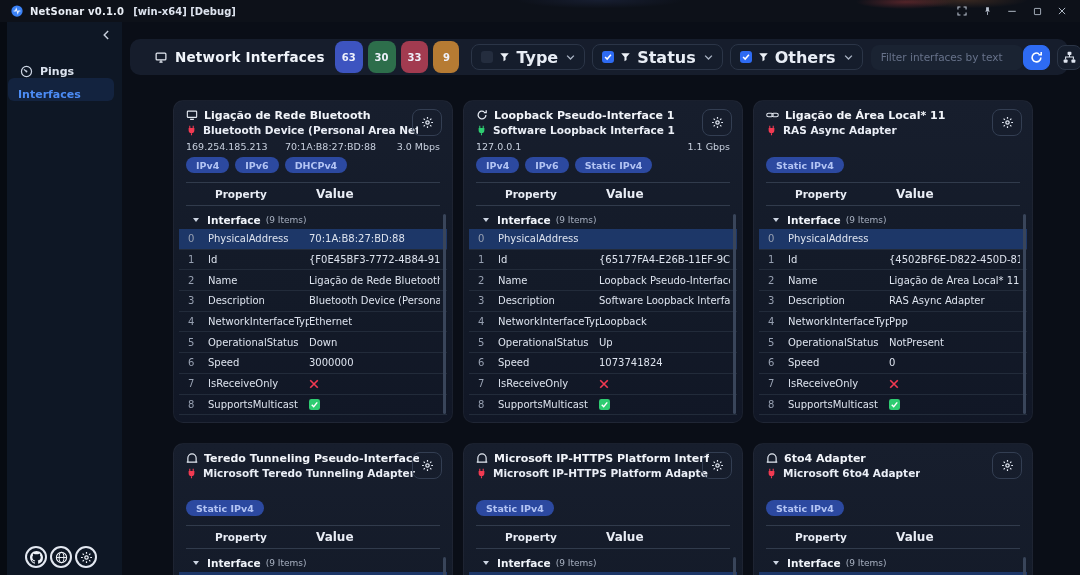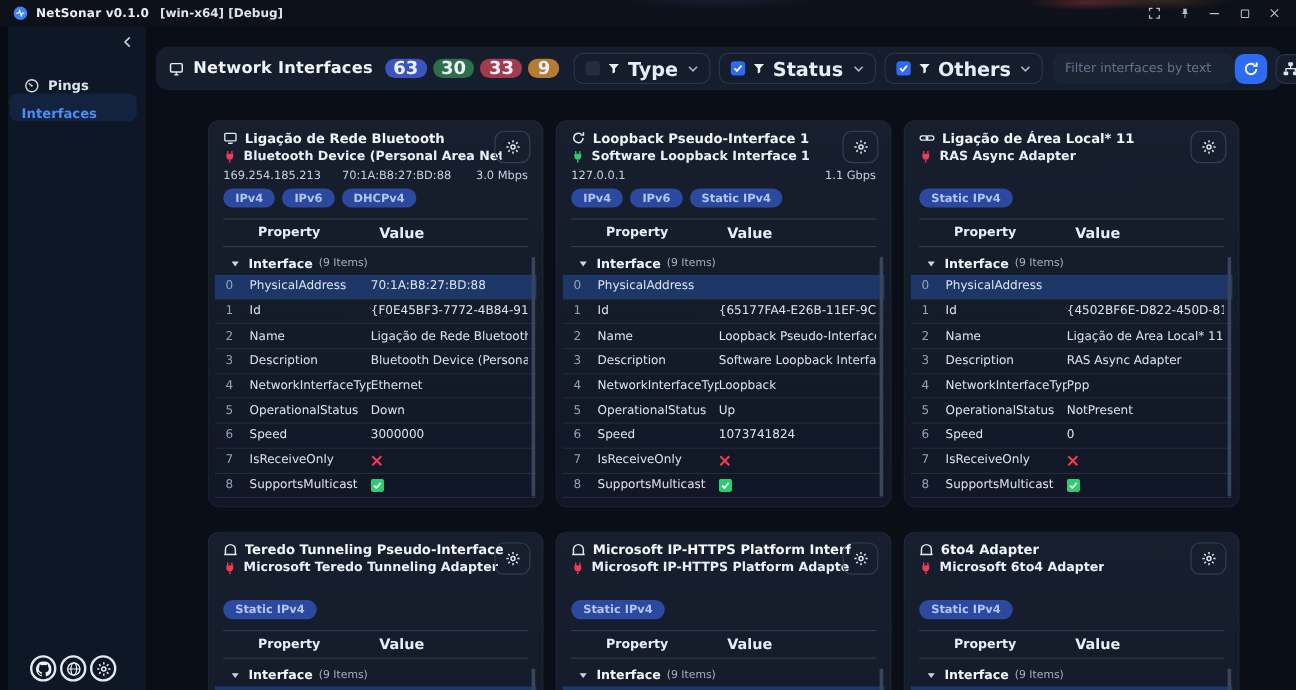--- a/index.html
+++ b/index.html
@@ -27,26 +27,26 @@
   .side-item{position:absolute;left:8px;right:8px;height:23px;border-radius:6px;display:flex;align-items:flex-end;font-size:11px;font-weight:600;color:#dbe2ee;}
   .side-item .si-icon{margin-left:12px;margin-right:7px;display:flex;color:#ccd5e3;}
   .side-item.pings{top:33px;}
   .side-item.active{top:56px;background:#13233f;color:#4c8cf5;padding-left:10px;}
   .side-footer{position:absolute;bottom:7px;left:0;width:122px;display:flex;justify-content:center;gap:3px;}
   .round-btn{width:22px;height:22px;border-radius:50%;border:2px solid #e3e8f1;display:flex;align-items:center;justify-content:center;color:#eef2f8;background:transparent;}
 
   
   .main{position:absolute;left:122px;top:22px;right:0;bottom:0;background:#0a0e17;overflow:hidden;}
   .headerbar{position:absolute;left:8px;right:12px;top:17px;height:36px;background:#161d2c;border-radius:10px;
-    display:flex;align-items:center;padding:0 28px 0 10px;}
+    display:flex;align-items:center;padding:0 28px 0 24px;}
   .hb-title-icon{display:flex;color:#e8edf5;margin-right:7px;}
   .hb-title{font-size:13.5px;font-weight:600;color:#f0f4fa;letter-spacing:.2px;white-space:nowrap;}
   .counts{display:flex;gap:5px;margin-left:10px;}
-  .count-pill{min-width:26px;height:16px;border-radius:8px;display:flex;align-items:center;justify-content:center;
-    font-size:15px;font-weight:600;color:#eef1fb;padding:0 7px;}
+  .count-pill{min-width:26px;height:32px;border-radius:8px;display:flex;align-items:center;justify-content:center;
+    font-size:10px;font-weight:600;color:#eef1fb;padding:0 7px;}
   .filters{display:flex;gap:7px;margin-left:12px;}
   .filter-btn{height:26px;border-radius:8px;background:#151d2c;border:1px solid #2b3547;display:flex;align-items:center;gap:6px;padding:0 9px;}
   .cb{width:12px;height:12px;border-radius:3px;background:#242d3e;display:flex;align-items:center;justify-content:center;}
   .cb.on{background:#2e6bf3;}
   .cb svg{display:none;}
   .cb.on svg{display:block;}
   .f-funnel{display:flex;color:#eef2f8;}
   .f-label{font-size:16px;font-weight:600;color:#e8edf5;}
   .f-chev{display:flex;color:#aab4c4;margin-left:2px;}
   .search{margin-left:8px;width:162px;height:25px;border-radius:8px;background:#1a2332;border:none;outline:none;

